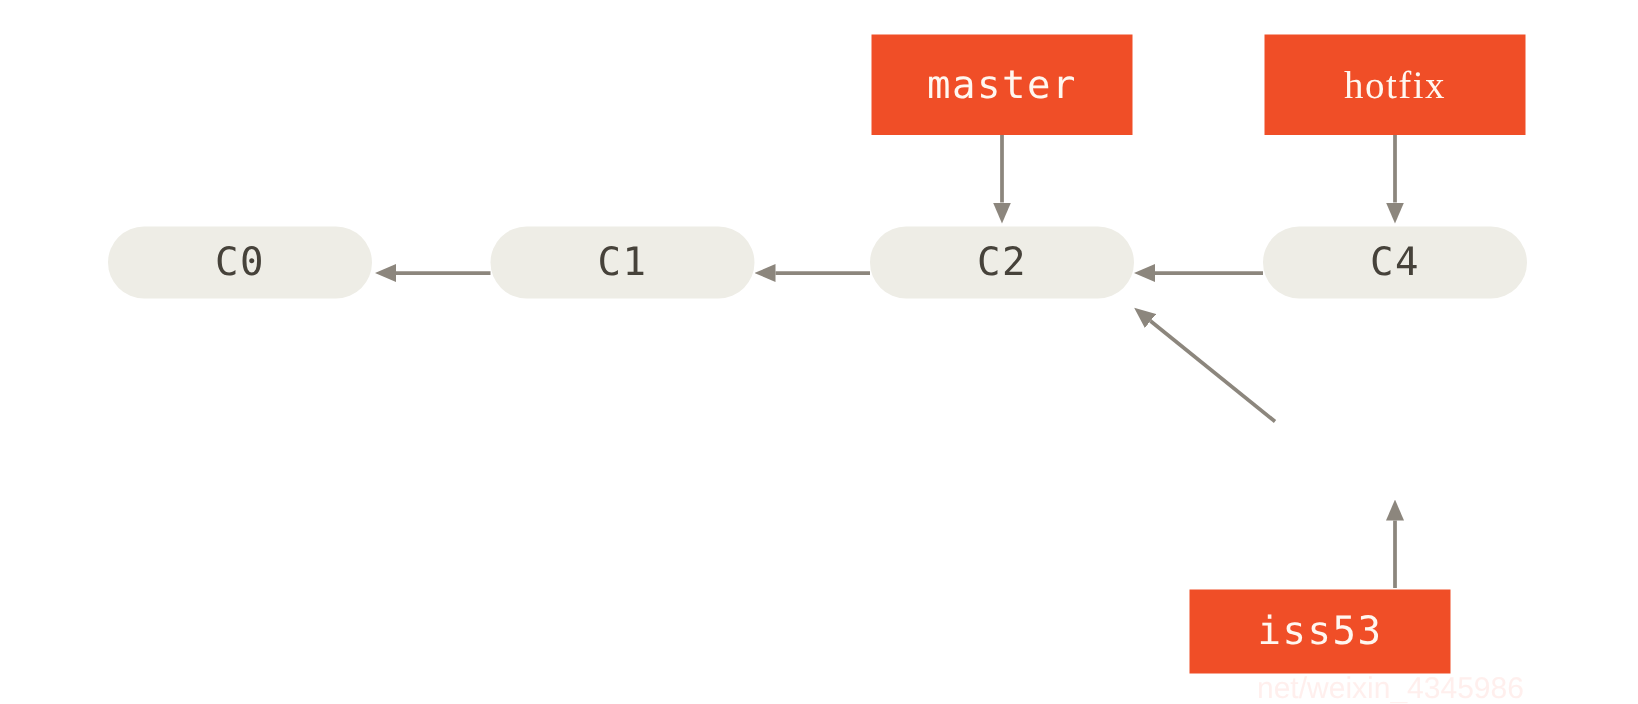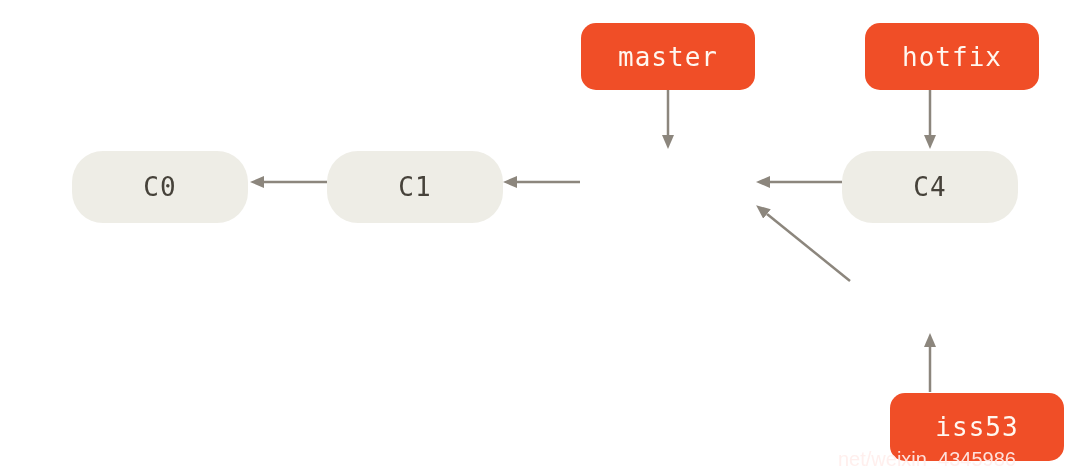--- a/index.html
+++ b/index.html
@@ -19,21 +19,21 @@
     position: absolute;
     left: 0;
     top: 0;
     width: 1092px;
     height: 469px;
     pointer-events: none;
   }
   .commit-node {
     position: absolute;
     width: 176px;
-    height: 72px;
+    height: 48px;
     background: #EEEDE6;
     border-radius: 31px;
     display: flex;
     align-items: center;
     justify-content: center;
     box-sizing: border-box;
   }
   .commit-node .commit-label {
     color: #46423A;
     font-size: 26px;
@@ -41,21 +41,20 @@
   }
   .branch-box {
     position: absolute;
     width: 174px;
     height: 67px;
     background: #F04E27;
     display: flex;
     align-items: center;
     justify-content: center;
     box-sizing: border-box;
-    border-radius: 15px;
   }
   .branch-box .branch-label {
     color: #FFF7F0;
     font-size: 26px;
     letter-spacing: 1px;
   }
   .watermark {
     position: absolute;
     left: 838px;
     top: 448px;
@@ -85,36 +84,39 @@
       <line x1="668" y1="90" x2="668" y2="135" marker-end="url(#ah)"></line>
       <line x1="930" y1="90" x2="930" y2="135" marker-end="url(#ah)"></line>
       <line x1="930" y1="392" x2="930" y2="347" marker-end="url(#ah)"></line>
     </g>
   </svg>
 
   <div class="branch-box" style="left:581px; top:23px;">
     <span class="branch-label">master</span>
   </div>
 
-  <div class="branch-box" style="left:865px; top:23px;">
+  <div class="branch-box" style="left:843px; top:23px;font-family:Liberation Serif, serif;">
     <span class="branch-label">hotfix</span>
   </div>
 
-  <div class="branch-box" style="left:890px; top:393px; height:68px;">
+  <div class="branch-box" style="left:793px; top:393px; height:56px;">
     <span class="branch-label">iss53</span>
   </div>
 
   <div class="commit-node" style="left:72px; top:151px;">
     <span class="commit-label">C0</span>
   </div>
 
   <div class="commit-node" style="left:327px; top:151px;text-align:center;">
     <span class="commit-label">C1</span>
   </div>
 
+  <div class="commit-node" style="left:580px; top:151px;">
+    <span class="commit-label">C2</span>
+  </div>
 
   <div class="commit-node" style="left:842px; top:151px;">
     <span class="commit-label">C4</span>
   </div>
 
 
   <div class="watermark">net/weixin_4345986</div>
 
 </div>
 

